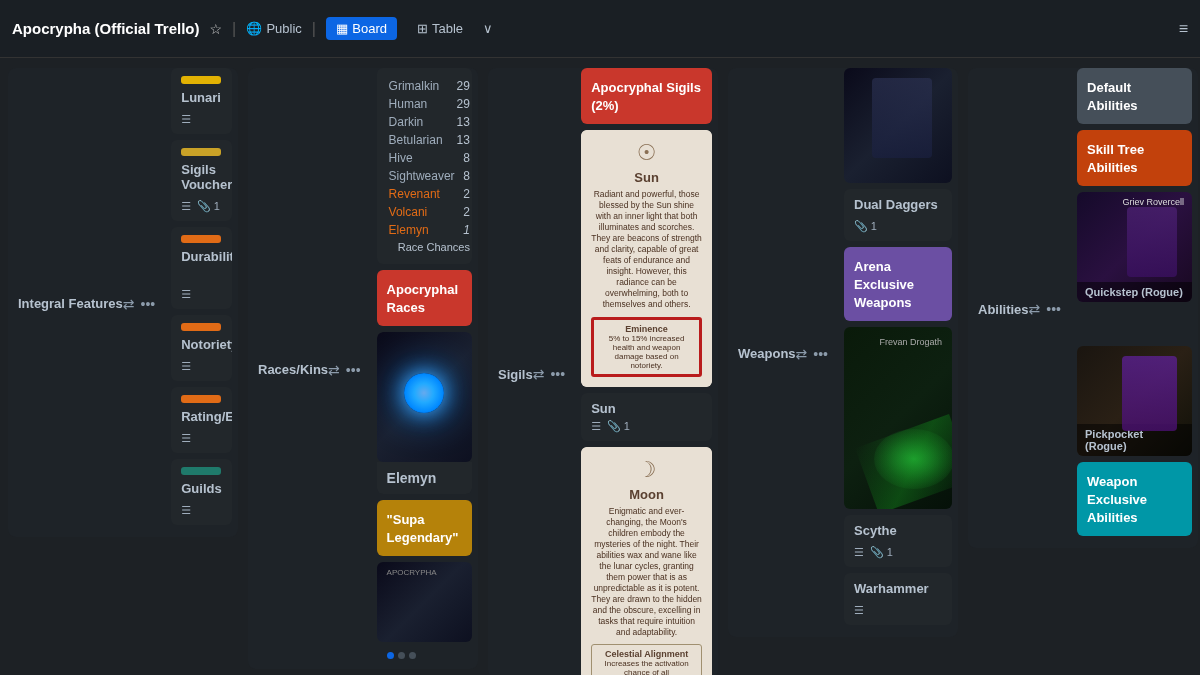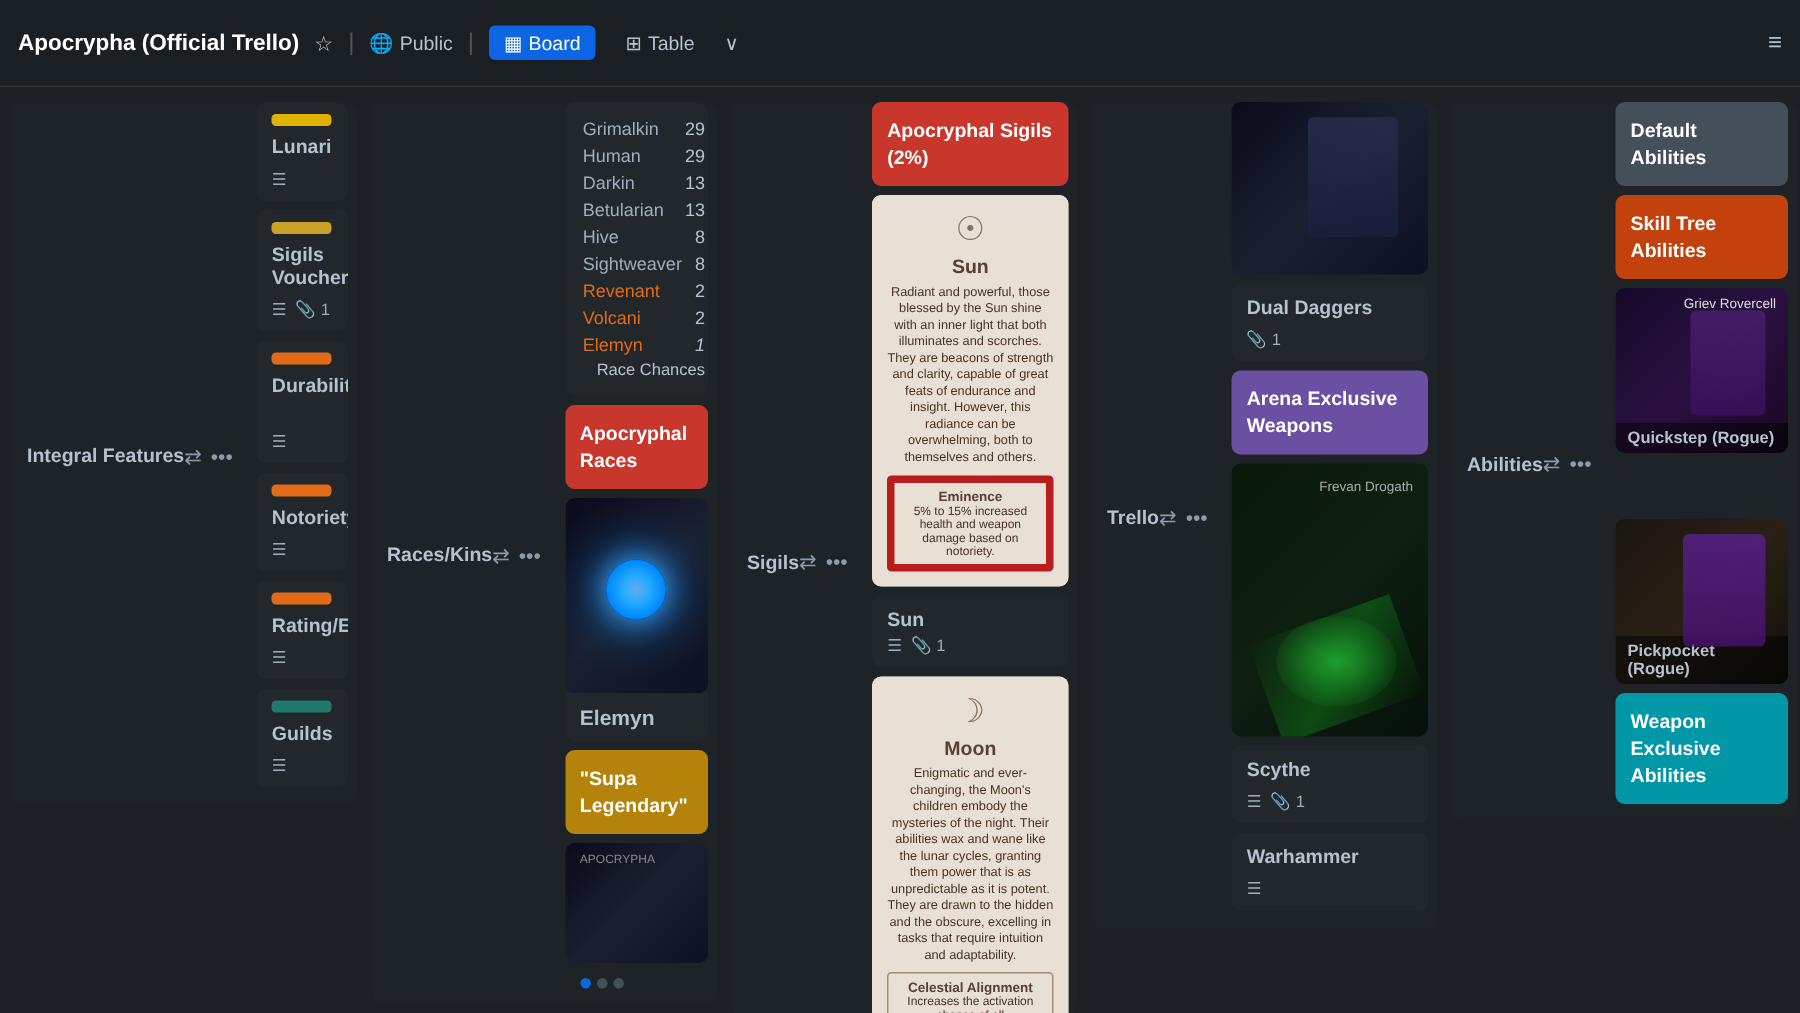--- a/index.html
+++ b/index.html
@@ -385,21 +385,21 @@
 
       <div class="colored-card card-red">
         <span class="card-title">Apocryphal Sigils (2%)</span>
       </div>
 
       <div class="card card-plain" style="padding:0;background:#e8e0d4;">
         <div style="background:#e8e0d4;border-radius:6px;padding:10px;text-align:center;">
           <div style="font-size:22px;margin-bottom:4px;color:#8a7055;">☉</div>
           <div style="color:#5a4030;font-size:13px;font-weight:700;margin-bottom:4px;">Sun</div>
           <div style="color:#4a3020;font-size:8.5px;line-height:1.3;margin-bottom:6px;">Radiant and powerful, those blessed by the Sun shine with an inner light that both illuminates and scorches. They are beacons of strength and clarity, capable of great feats of endurance and insight. However, this radiance can be overwhelming, both to themselves and others.</div>
-          <div style="border:5px solid #b91c1c;border-radius:3px;padding:4px 6px;margin:0 auto;max-width:160px;">
+          <div style="border:3px solid #b91c1c;border-radius:3px;padding:4px 6px;margin:0 auto;max-width:160px;">
             <div style="color:#5a4030;font-size:9px;font-weight:700;">Eminence</div>
             <div style="color:#4a3020;font-size:8px;">5% to 15% increased health and weapon damage based on notoriety.</div>
           </div>
         </div>
       </div>
 
       <div class="card card-plain">
         <div style="color:#b6c2cf;font-size:13px;font-weight:600;">Sun</div>
         <div class="card-footer">
           <span class="card-badge">☰</span>
@@ -416,21 +416,21 @@
             <div style="color:#5a4030;font-size:9px;font-weight:700;">Celestial Alignment</div>
             <div style="color:#4a3020;font-size:8px;">Increases the activation chance of all enchantments, item effects, and special abilities by 15% to 50% based on notoriety.</div>
           </div>
         </div>
       </div>
     </div>
   </div>
 
   <div class="column">
     <div class="column-header">
-      <span class="column-title">Trello</span>
+      <span class="column-title">Weapons</span>
       <div class="column-actions">
         <span class="column-icon">⇄</span>
         <span class="column-icon">•••</span>
       </div>
     </div>
     <div class="column-body">
 
       <div class="game-img-card dark-scene" style="height:115px;position:relative;overflow:hidden;">
         <div style="position:absolute;bottom:0;right:8px;color:#ccc;font-size:10px;text-align:right;padding:4px;">
           <div style="font-size:9px;color:#aaa;"></div>

